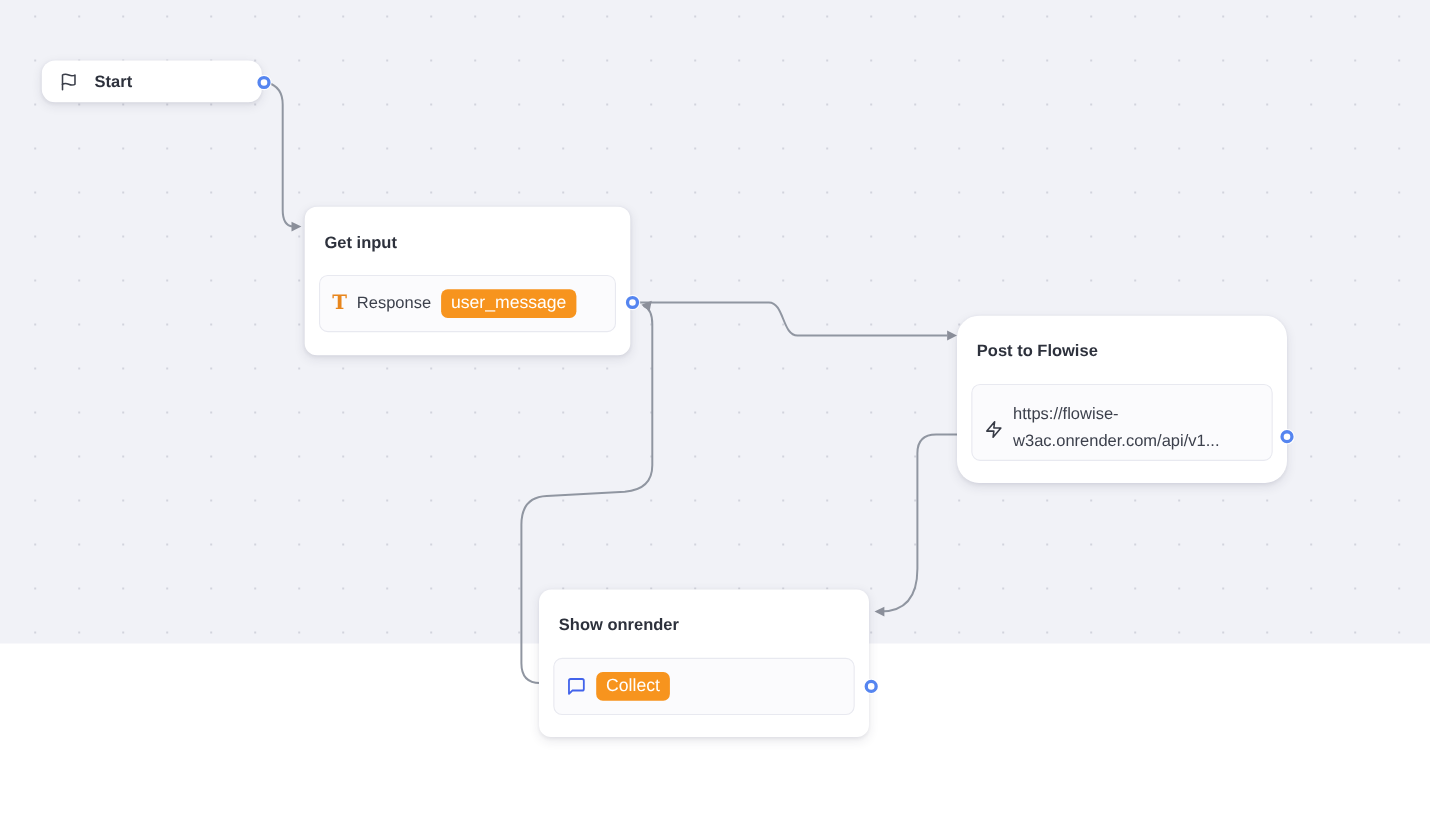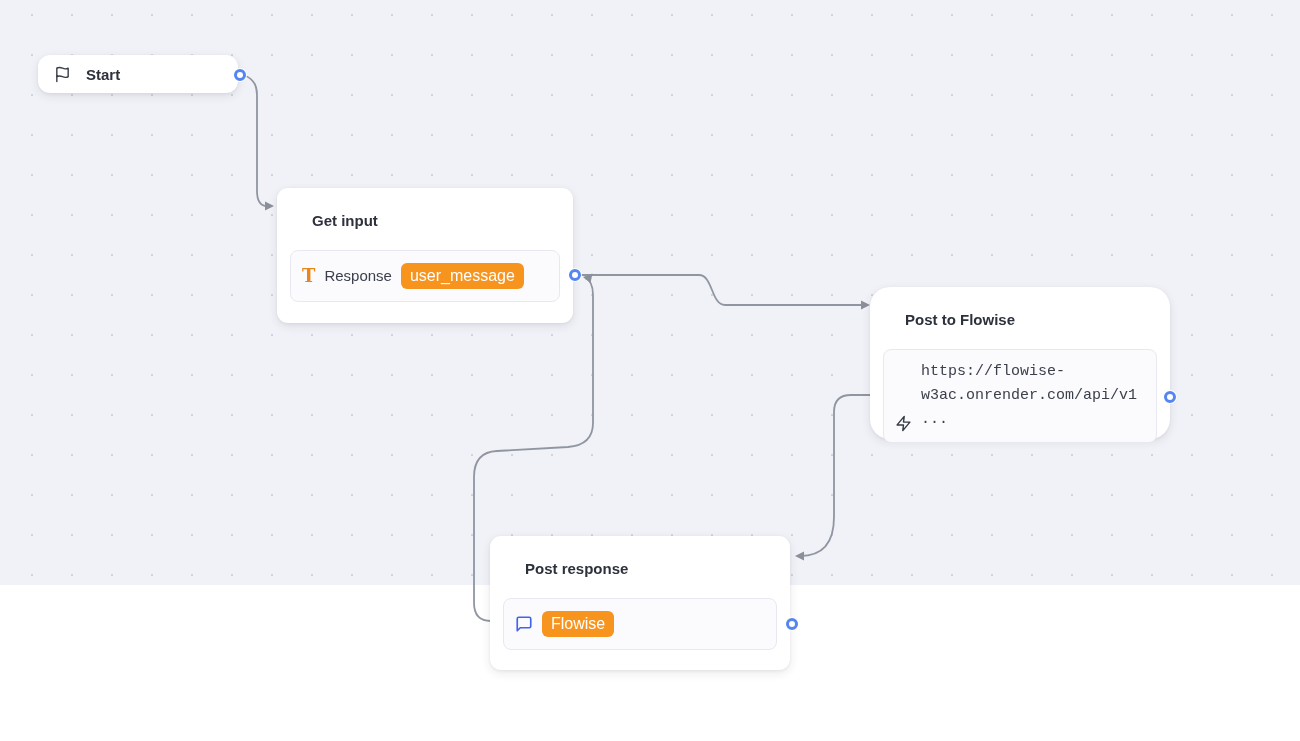--- a/index.html
+++ b/index.html
@@ -55,42 +55,40 @@
     width: 200px; height: 38px;
     border-radius: 12px;
     display: flex;
     align-items: center;
     padding: 0 0 0 16px;
   }
   .start-node .node-title { margin-left: 15px; }
   .block-node {
     padding: 23px 13px 15px 13px;
   }
-  .block-node .node-title { margin: 0 0 0 22px; }
+  .block-node .node-title { margin: 0 0 0 5px; }
   .get-input-node  { left: 277px; top: 188px; width: 296px; height: 135px; }
   .post-node       { left: 870px; top: 287px; width: 300px; height: 152px; border-radius: 20px; }
   .show-node       { left: 490px; top: 536px; width: 300px; height: 134px; }
   .item-box {
     margin-top: 20px;
     border: 1px solid #e8e9f0;
     background: #fbfbfd;
     border-radius: 8px;
     display: flex;
     align-items: center;
     gap: 9px;
     padding: 0 11px;
     box-sizing: border-box;
     min-height: 52px;
   }
   .post-node .item-box {
-    align-items: flex-end;
+    align-items: center;
     padding-top: 10px;
-    padding-bottom: 10px;
     min-height: 70px;
-    font-family: Liberation Mono, monospace;
   }
   .post-node .item-box .item-icon { margin-top: 3px; }
   .item-label {
     font-size: 15px;
     color: #3c404c;
     line-height: 20px;
   }
   .url-text {
     font-size: 15px;
     color: #3c404c;
@@ -186,25 +184,25 @@
         <svg width="17" height="17" viewBox="0 0 24 24" fill="none" stroke="#363a45" stroke-width="2" stroke-linecap="round" stroke-linejoin="round">
           <path d="M13 2 L3 14 h9 l-1 8 10-12 h-9 l1-8 z"></path>
         </svg>
       </span>
       <span class="url-text">https://flowise-w3ac.onrender.com/api/v1...</span>
     </div>
   </div>
   <div class="connector connector-post"></div>
 
   <div class="node block-node show-node">
-    <div class="node-title">Post response</div>
+    <div class="node-title">Show onrender</div>
     <div class="item-box">
       <span class="item-icon">
         <svg width="18" height="18" viewBox="0 0 24 24" fill="none" stroke="#4263eb" stroke-width="2.2" stroke-linecap="round" stroke-linejoin="round">
           <path d="M21 15a2 2 0 0 1-2 2H7l-4 4V5a2 2 0 0 1 2-2h14a2 2 0 0 1 2 2z"></path>
         </svg>
       </span>
-      <span class="badge">Flowise</span>
+      <span class="badge">Collect</span>
     </div>
   </div>
   <div class="connector connector-show"></div>
 
 </div>
 
 </body></html>

